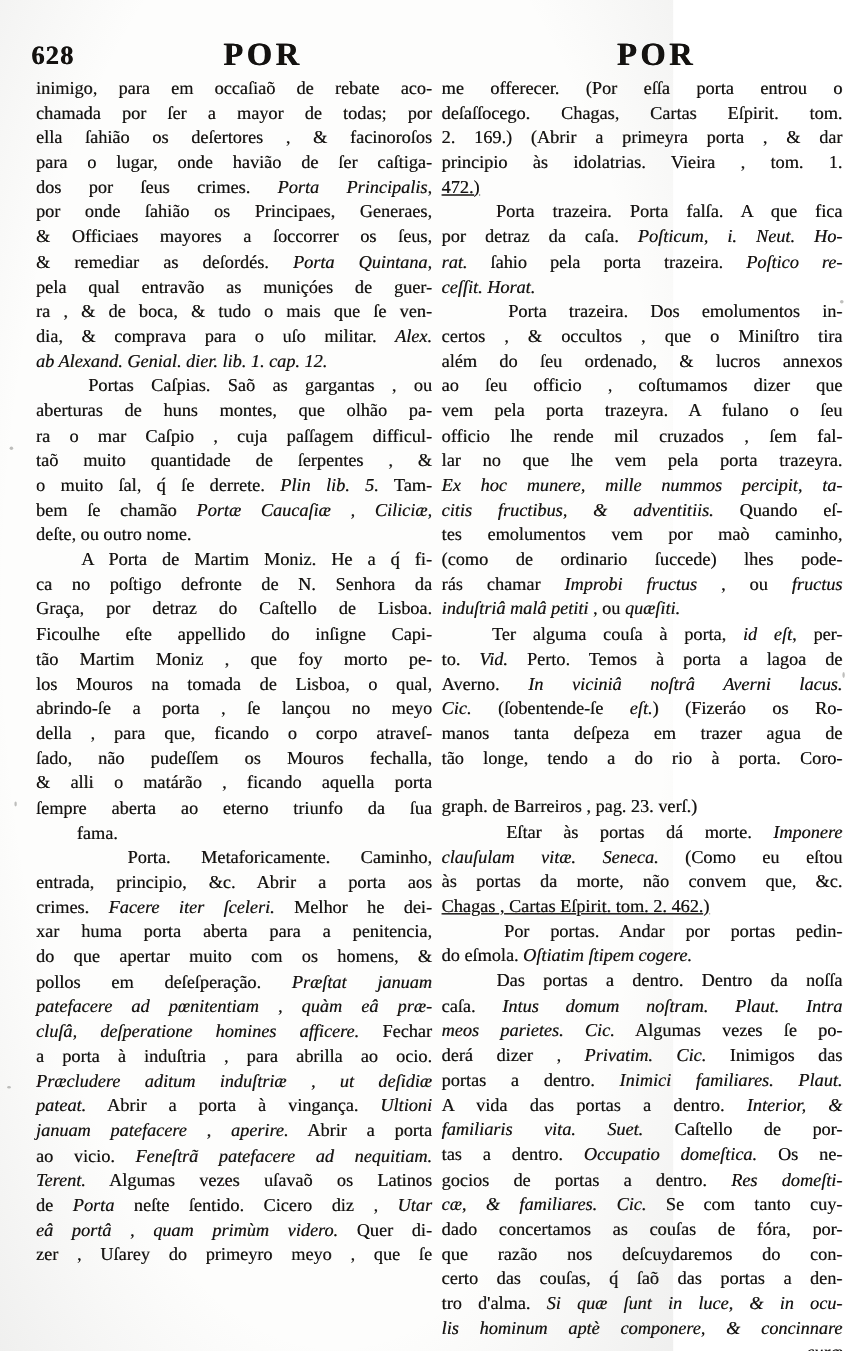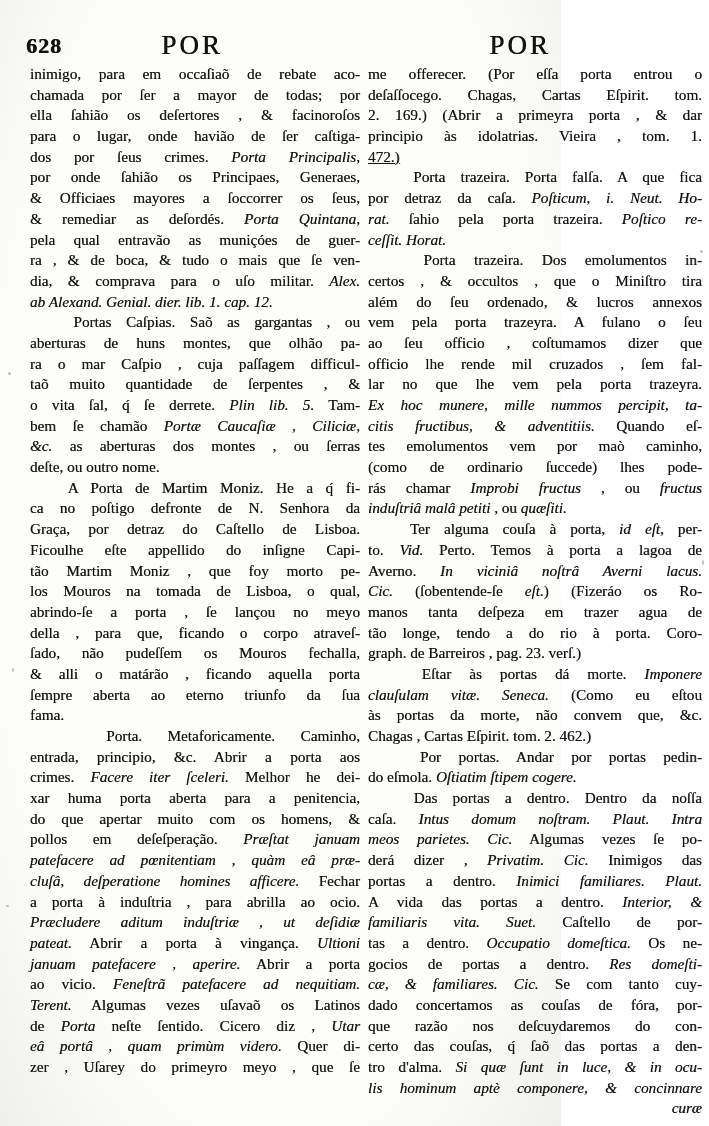--- a/index.html
+++ b/index.html
@@ -17,22 +17,22 @@
   }
   .header{
     position:absolute;top:30px;left:0;width:709px;height:32px;
   }
   .pagenum{
     position:absolute;left:26px;top:3px;
     font-size:22px;font-weight:bold;letter-spacing:1px;
     text-shadow:0.4px 0 0 currentColor;
   }
   .running{
-    position:absolute;top:0;width:120px;text-align:center;
-    font-size:27px;font-weight:normal;letter-spacing:3px;
+    position:absolute;top:0;width:120px;text-align:right;
+    font-size:27px;font-weight:bold;letter-spacing:3px;
     text-shadow:0.5px 0 0 currentColor;
   }
   .running.left{left:132px;}
   .running.right{left:460px;}
   .columns{
     position:absolute;top:64px;left:30px;width:672px;
     display:flex;gap:8px;
   }
   .col{
     text-shadow:0.3px 0 0 rgba(10,8,5,0.6);
@@ -75,36 +75,35 @@
         <div class="line"><span class="rm">&amp; Officiaes mayores a ſoccorrer os ſeus,</span></div>
         <div class="line"><span class="rm">&amp; remediar as deſordés. </span><span class="it">Porta Quintana</span><span class="rm">,</span></div>
         <div class="line"><span class="rm">pela qual entravão as muniçóes de guer-</span></div>
         <div class="line"><span class="rm">ra , &amp; de boca, &amp; tudo o mais que ſe ven-</span></div>
         <div class="line"><span class="rm">dia, &amp; comprava para o uſo militar. </span><span class="it">Alex.</span></div>
         <div class="line" style="text-align: center; text-align-last: left;"><span class="it">ab Alexand. Genial. dier. lib. 1. cap. 12.</span></div>
         <div class="line"><span class="rm">&nbsp;&nbsp;&nbsp;Portas Caſpias. Saõ as gargantas , ou</span></div>
         <div class="line"><span class="rm">aberturas de huns montes, que olhão pa-</span></div>
         <div class="line"><span class="rm">ra o mar Caſpio , cuja paſſagem difficul-</span></div>
         <div class="line"><span class="rm">taõ muito quantidade de ſerpentes , &amp;</span></div>
-        <div class="line"><span class="rm">o vita ſal, q́ ſe derrete. </span><span class="it">Plin lib. 5.</span><span class="rm"> Tam-</span></div>
+        <div class="line"><span class="rm">o muito ſal, q́ ſe derrete. </span><span class="it">Plin lib. 5.</span><span class="rm"> Tam-</span></div>
         <div class="line"><span class="rm">bem ſe chamão </span><span class="it">Portæ Caucaſiæ , Ciliciæ,</span></div>
-        <div class="line"><span class="it">&amp;c.</span><span class="rm"> as aberturas dos montes , ou ſerras</span></div>
         <div class="line" style="text-align: left; text-align-last: left;"><span class="rm">deſte, ou outro nome.</span></div>
         <div class="line"><span class="rm">&nbsp;&nbsp;&nbsp;A Porta de Martim Moniz. He a q́ fi-</span></div>
         <div class="line"><span class="rm">ca no poſtigo defronte de N. Senhora da</span></div>
         <div class="line"><span class="rm">Graça, por detraz do Caſtello de Lisboa.</span></div>
         <div class="line"><span class="rm">Ficoulhe eſte appellido do inſigne Capi-</span></div>
         <div class="line"><span class="rm">tão Martim Moniz , que foy morto pe-</span></div>
         <div class="line"><span class="rm">los Mouros na tomada de Lisboa, o qual,</span></div>
         <div class="line"><span class="rm">abrindo-ſe a porta , ſe lançou no meyo</span></div>
         <div class="line"><span class="rm">della , para que, ficando o corpo atraveſ-</span></div>
         <div class="line"><span class="rm">ſado, não pudeſſem os Mouros fechalla,</span></div>
         <div class="line"><span class="rm">&amp; alli o matárão , ficando aquella porta</span></div>
         <div class="line"><span class="rm">ſempre aberta ao eterno triunfo da ſua</span></div>
-        <div class="line" style="text-align: left; text-align-last: left;"><span class="rm">fama.</span></div>
+        <div class="line" style="text-align: left; text-align-last: left; margin-left: 34px;"><span class="rm">fama.</span></div>
         <div class="line"><span class="rm">&nbsp;&nbsp;&nbsp;Porta. Metaforicamente. Caminho,</span></div>
         <div class="line"><span class="rm">entrada, principio, &amp;c. Abrir a porta aos</span></div>
         <div class="line"><span class="rm">crimes. </span><span class="it">Facere iter ſceleri.</span><span class="rm"> Melhor he dei-</span></div>
         <div class="line"><span class="rm">xar huma porta aberta para a penitencia,</span></div>
         <div class="line"><span class="rm">do que apertar muito com os homens, &amp;</span></div>
         <div class="line"><span class="rm">pollos em deſeſperação. </span><span class="it">Præſtat januam</span></div>
         <div class="line"><span class="it">patefacere ad pœnitentiam , quàm eâ præ-</span></div>
         <div class="line"><span class="it">cluſâ, deſperatione homines afficere.</span><span class="rm"> Fechar</span></div>
         <div class="line"><span class="rm">a porta à induſtria , para abrilla ao ocio.</span></div>
         <div class="line"><span class="it">Præcludere aditum induſtriæ , ut deſidiæ</span></div>
@@ -122,41 +121,41 @@
         <div class="line"><span class="rm">2. 169.) (Abrir a primeyra porta , &amp; dar</span></div>
         <div class="line"><span class="rm">principio às idolatrias. Vieira , tom. 1.</span></div>
         <div class="line" style="text-align: center; text-align-last: left; text-decoration: underline;"><span class="rm">472.)</span></div>
         <div class="line"><span class="rm">&nbsp;&nbsp;&nbsp;Porta trazeira. Porta falſa. A que fica</span></div>
         <div class="line"><span class="rm">por detraz da caſa. </span><span class="it">Poſticum, i. Neut. Ho-</span></div>
         <div class="line"><span class="it">rat.</span><span class="rm"> ſahio pela porta trazeira. </span><span class="it">Poſtico re-</span></div>
         <div class="line" style="text-align: right; text-align-last: left;"><span class="it">ceſſit. Horat.</span></div>
         <div class="line"><span class="rm">&nbsp;&nbsp;&nbsp;Porta trazeira. Dos emolumentos in-</span></div>
         <div class="line"><span class="rm">certos , &amp; occultos , que o Miniſtro tira</span></div>
         <div class="line"><span class="rm">além do ſeu ordenado, &amp; lucros annexos</span></div>
+        <div class="line"><span class="rm">ao ſeu officio , coſtumamos dizer que</span></div>
         <div class="line"><span class="rm">vem pela porta trazeyra. A fulano o ſeu</span></div>
-        <div class="line"><span class="rm">ao ſeu officio , coſtumamos dizer que</span></div>
         <div class="line"><span class="rm">officio lhe rende mil cruzados , ſem fal-</span></div>
         <div class="line"><span class="rm">lar no que lhe vem pela porta trazeyra.</span></div>
         <div class="line"><span class="it">Ex hoc munere, mille nummos percipit, ta-</span></div>
         <div class="line"><span class="it">citis fructibus, &amp; adventitiis.</span><span class="rm"> Quando eſ-</span></div>
         <div class="line"><span class="rm">tes emolumentos vem por maò caminho,</span></div>
         <div class="line"><span class="rm">(como de ordinario ſuccede) lhes pode-</span></div>
         <div class="line"><span class="rm">rás chamar </span><span class="it">Improbi fructus</span><span class="rm"> , ou </span><span class="it">fructus</span></div>
         <div class="line" style="text-align: right; text-align-last: left;"><span class="it">induſtriâ malâ petiti</span><span class="rm"> , ou </span><span class="it">quæſiti.</span></div>
         <div class="line"><span class="rm">&nbsp;&nbsp;&nbsp;Ter alguma couſa à porta, </span><span class="it">id eſt</span><span class="rm">, per-</span></div>
         <div class="line"><span class="rm">to. </span><span class="it">Vid.</span><span class="rm"> Perto. Temos à porta a lagoa de</span></div>
         <div class="line"><span class="rm">Averno. </span><span class="it">In viciniâ noſtrâ Averni lacus.</span></div>
         <div class="line"><span class="it">Cic.</span><span class="rm"> (ſobentende-ſe </span><span class="it">eſt.</span><span class="rm">) (Fizeráo os Ro-</span></div>
         <div class="line"><span class="rm">manos tanta deſpeza em trazer agua de</span></div>
         <div class="line"><span class="rm">tão longe, tendo a do rio à porta. Coro-</span></div>
-        <div class="line" style="text-align: center; text-align-last: left;"><span class="rm">graph. de Barreiros , pag. 23. verſ.)</span></div>
+        <div class="line" style="text-align: center; text-align-last: left; margin-top: 20px;"><span class="rm">graph. de Barreiros , pag. 23. verſ.)</span></div>
         <div class="line"><span class="rm">&nbsp;&nbsp;&nbsp;Eſtar às portas dá morte. </span><span class="it">Imponere</span></div>
         <div class="line"><span class="it">clauſulam vitæ. Seneca.</span><span class="rm"> (Como eu eſtou</span></div>
         <div class="line"><span class="rm">às portas da morte, não convem que, &amp;c.</span></div>
-        <div class="line" style="text-align: right; text-align-last: left;"><span class="rm">Chagas , Cartas Eſpirit. tom. 2. 462.)</span></div>
+        <div class="line" style="text-align: right; text-align-last: left; text-decoration: underline;"><span class="rm">Chagas , Cartas Eſpirit. tom. 2. 462.)</span></div>
         <div class="line"><span class="rm">&nbsp;&nbsp;&nbsp;Por portas. Andar por portas pedin-</span></div>
         <div class="line" style="text-align: left; text-align-last: left;"><span class="rm">do eſmola. </span><span class="it">Oſtiatim ſtipem cogere.</span></div>
         <div class="line"><span class="rm">&nbsp;&nbsp;&nbsp;Das portas a dentro. Dentro da noſſa</span></div>
         <div class="line"><span class="rm">caſa. </span><span class="it">Intus domum noſtram. Plaut. Intra</span></div>
         <div class="line"><span class="it">meos parietes. Cic.</span><span class="rm"> Algumas vezes ſe po-</span></div>
         <div class="line"><span class="rm">derá dizer , </span><span class="it">Privatim. Cic.</span><span class="rm"> Inimigos das</span></div>
         <div class="line"><span class="rm">portas a dentro. </span><span class="it">Inimici familiares. Plaut.</span></div>
         <div class="line"><span class="rm">A vida das portas a dentro. </span><span class="it">Interior, &amp;</span></div>
         <div class="line"><span class="it">familiaris vita. Suet.</span><span class="rm"> Caſtello de por-</span></div>
         <div class="line"><span class="rm">tas a dentro. </span><span class="it">Occupatio domeſtica.</span><span class="rm"> Os ne-</span></div>

